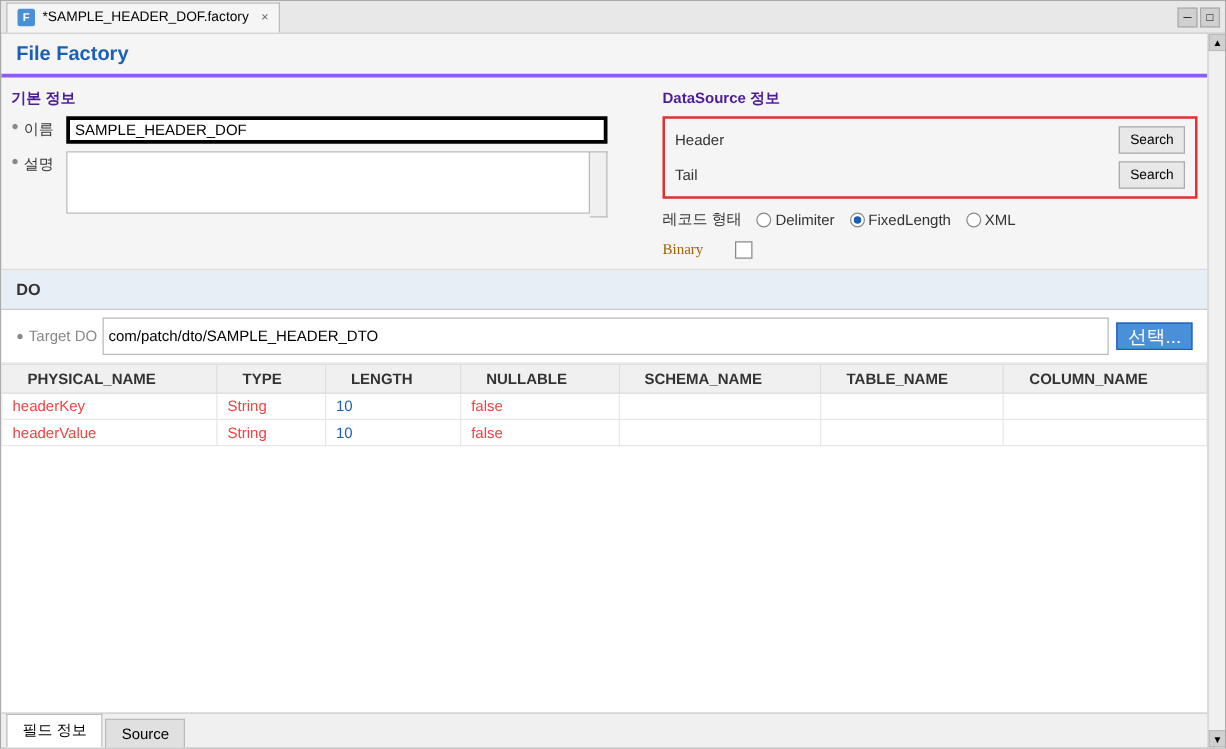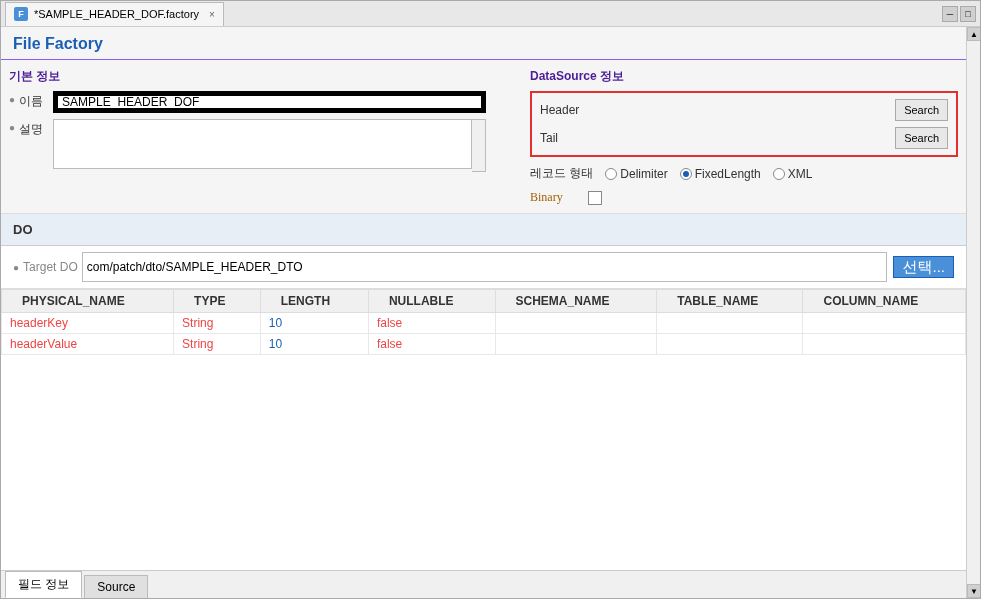--- a/index.html
+++ b/index.html
@@ -75,21 +75,21 @@
       font-size: 9px;
       cursor: pointer;
     }
 
     
     .app-title {
       padding: 8px 12px 6px 12px;
       font-size: 16px;
       font-weight: bold;
       color: #1a5fb4;
-      border-bottom: 1px solid #8b5cf6;
+      border-bottom: 3px solid #8b5cf6;
     }
 
     
     .top-section {
       display: flex;
       gap: 0;
       padding: 8px 8px;
       border-bottom: 1px solid #ddd;
     }
 
@@ -118,21 +118,21 @@
     .field-label {
       min-width: 28px;
       font-size: 12px;
       color: #333;
       margin-right: 6px;
       margin-top: 2px;
     }
     .field-input {
       flex: 1;
       height: 22px;
-      border: 5px solid #000000;
+      border: 3px solid #000000;
       padding: 2px 4px;
       font-size: 12px;
       font-family: inherit;
       background: white;
     }
     .field-textarea {
       flex: 1;
       height: 50px;
       border: 1px solid #bbb;
       padding: 2px 4px;

